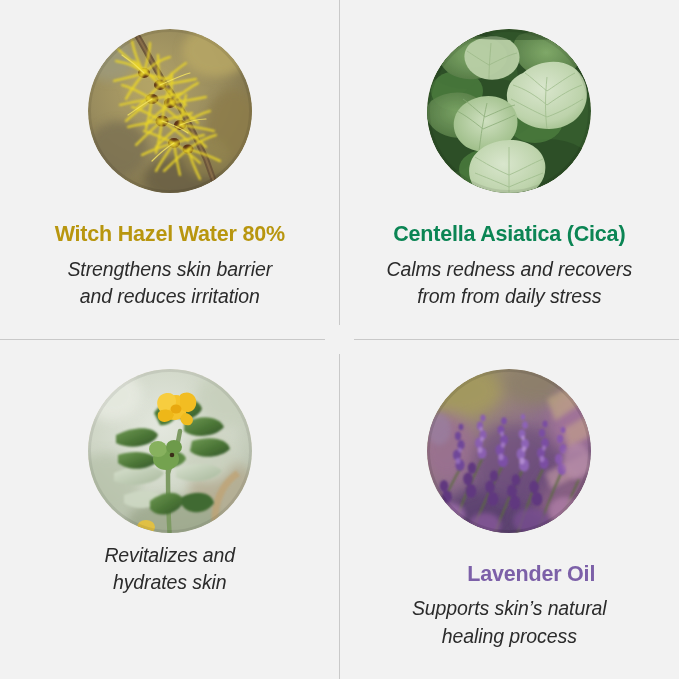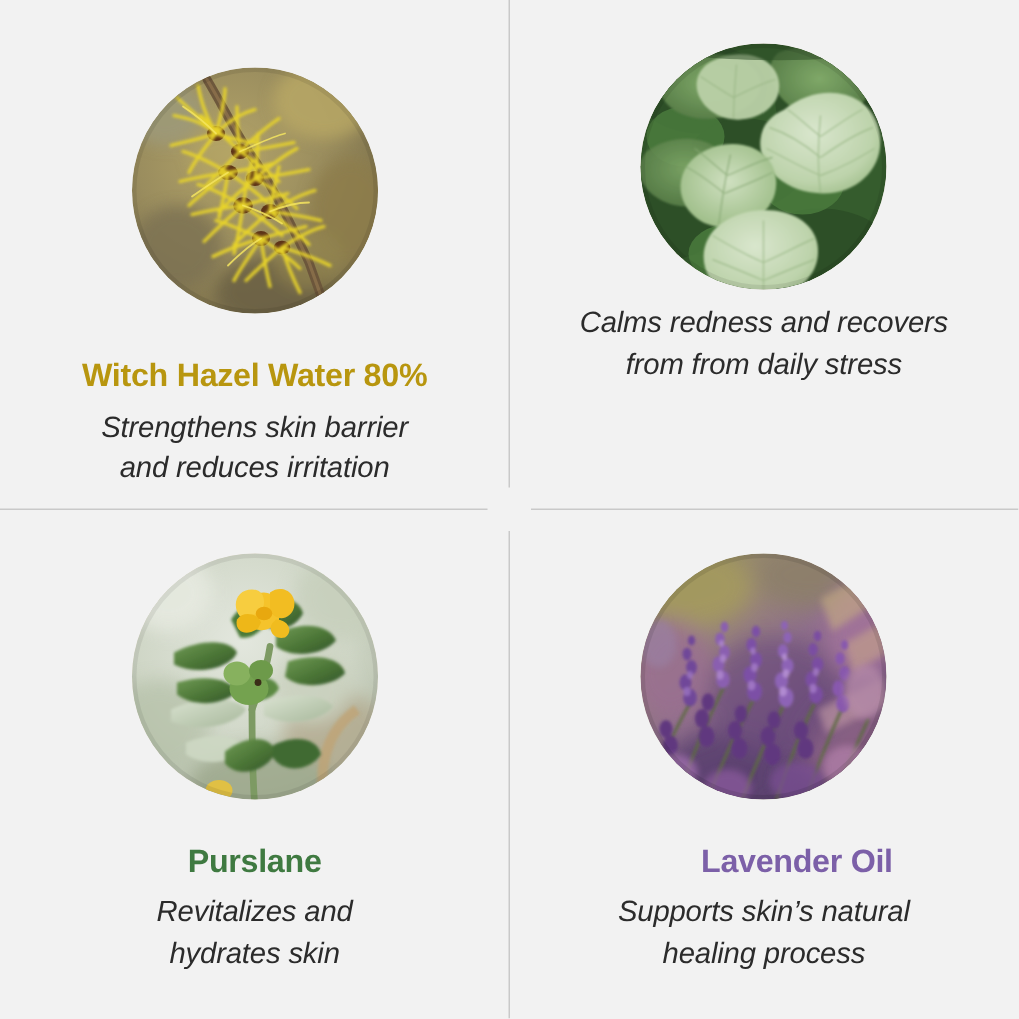--- a/index.html
+++ b/index.html
@@ -53,21 +53,21 @@
     z-index: 6;
   }
 
   .cell {
     position: relative;
     display: flex;
     flex-direction: column;
     align-items: center;
     box-sizing: border-box;
   }
-  .cell-tl { padding-top: 29px; margin-top: 16px; }
+  .cell-tl { padding-top: 29px; }
   .cell-tr { padding-top: 29px; }
   .cell-bl { padding-top: 29px; }
   .cell-br { padding-top: 29px; }
 
   
   .photo {
     width: 164px;
     height: 164px;
     border-radius: 50%;
     overflow: hidden;
@@ -324,20 +324,21 @@
               <path d="M62 36 C 52 30 46 26 40 22"></path>
               <path d="M62 36 C 74 30 82 26 90 24"></path>
             </g>
           </g>
 
           <path d="M0 0 L 164 0 L 164 6 C 120 14 40 12 0 4 Z" fill="#2c4b26" opacity="0.5"></path>
           <circle cx="82" cy="82" r="82" fill="none" stroke="#000" stroke-opacity="0.08" stroke-width="6"></circle>
         </g>
       </svg>
     </div>
+    <div class="ingredient-title title-teal">Centella Asiatica (Cica)</div>
     <div class="ingredient-desc">
       <span class="desc-line">Calms redness and recovers</span>
       <span class="desc-line">from from daily stress</span>
     </div>
   </div>
 
   <div class="cell cell-bl">
     <div class="photo">
       <svg viewBox="0 0 164 164" xmlns="http://www.w3.org/2000/svg">
         <defs>
@@ -417,21 +418,20 @@
             <ellipse cx="88" cy="40" rx="5.5" ry="4.5" fill="#e8a80f"></ellipse>
           </g>
 
           <g opacity="0.9">
             <ellipse cx="58" cy="158" rx="9" ry="7" fill="#e7c23c"></ellipse>
           </g>
           <circle cx="82" cy="82" r="82" fill="none" stroke="#000" stroke-opacity="0.07" stroke-width="6"></circle>
         </g>
       </svg>
     </div>
-    <div class="ingredient-title title-forest">Purslane</div>
     <div class="ingredient-desc">
       <span class="desc-line">Revitalizes and</span>
       <span class="desc-line">hydrates skin</span>
     </div>
   </div>
 
   <div class="cell cell-br">
     <div class="photo">
       <svg viewBox="0 0 164 164" xmlns="http://www.w3.org/2000/svg">
         <defs>

